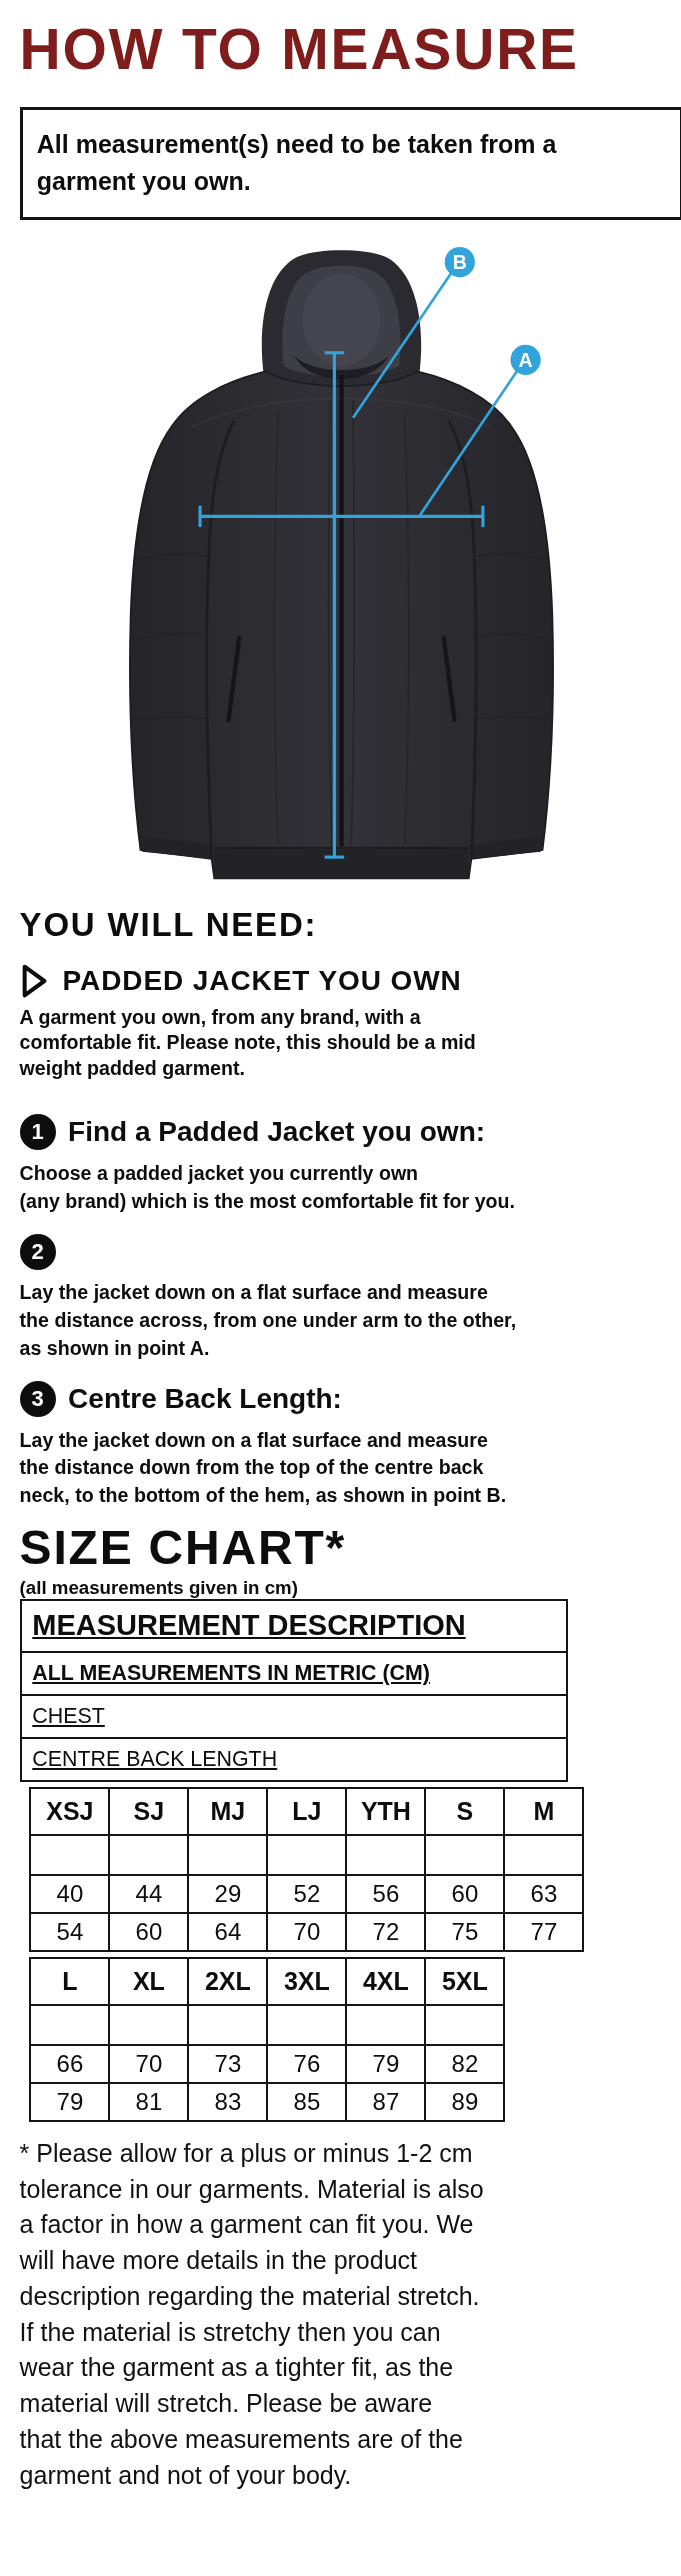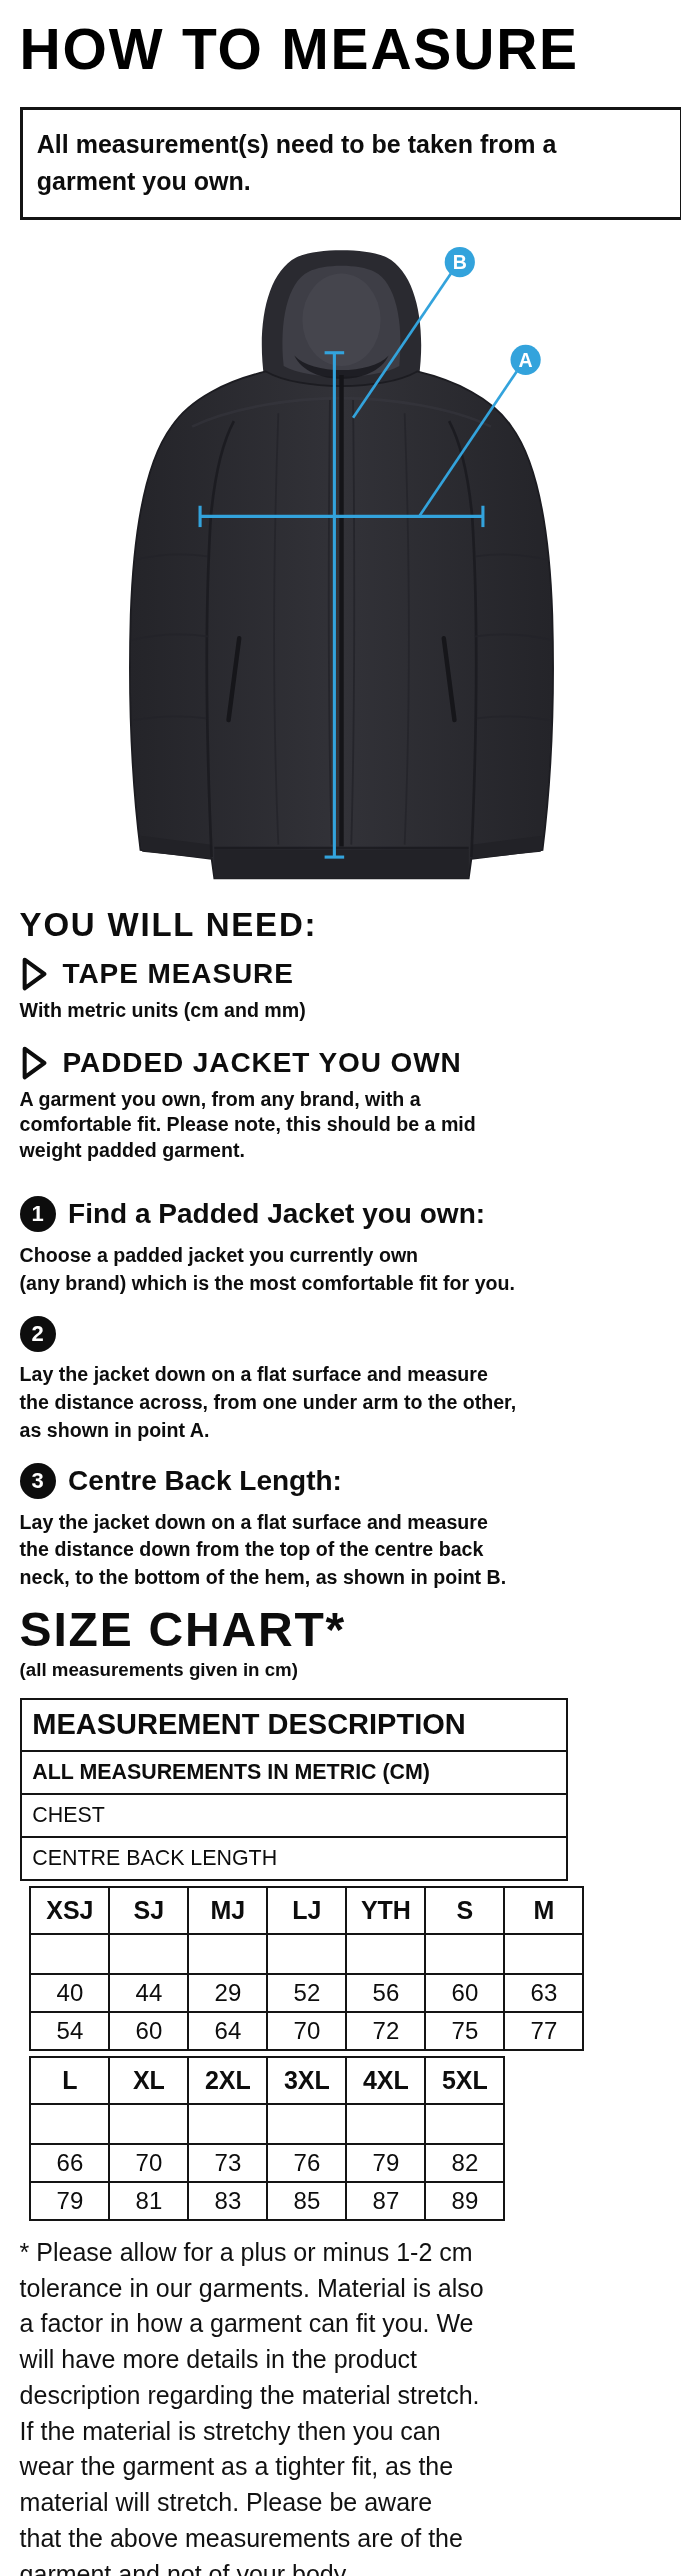--- a/index.html
+++ b/index.html
@@ -11,21 +11,21 @@
     overflow:hidden;
     font-family:"Liberation Sans", sans-serif;
     color:#0d0d0d;
     box-sizing:border-box;
     padding:0 19.6px;
   }
   .main-title{
     margin:21.4px 0 0 0;
     font-size:57px;line-height:1;
     font-weight:700;letter-spacing:1.8px;
-    color:#000000;
+    color:#7f1d1d;
   }
   .notice-box{
     margin-top:28.5px;
     border:3.6px solid #141414;
     padding:16px 14.2px;
     width:663px;
     box-sizing:border-box;
   }
   .notice-text{
     font-size:25px;font-weight:700;line-height:1.5;
@@ -57,21 +57,21 @@
   .step-desc{
     margin-top:9.8px;font-size:19.6px;font-weight:700;line-height:1.42;
     white-space:pre-line;
   }
   .sizechart-title{
     margin:14.2px 0 0 0;
     font-size:48px;font-weight:700;letter-spacing:1.8px;line-height:1;
   }
   .sizechart-sub{margin-top:4.5px;font-size:18.7px;font-weight:700;}
   table{border-collapse:collapse;}
-  .desc-table{margin-top:17px;width:548px;}
+  .desc-table{margin-top:0;width:548px;text-decoration:underline;}
   .desc-table td{
     border:2.7px solid #141414;
     font-size:23px;
     padding:0 10.7px;
     height:41px;
     vertical-align:middle;
   }
   .desc-table .dt-header{font-size:29px;font-weight:700;height:50px;}
   .desc-table .dt-bold{font-weight:700;font-size:21.4px;}
   .desc-table .dt-plain{font-weight:400;font-size:21.4px;}
@@ -171,29 +171,20 @@
       </g>
       <g>
         <circle cx="590" cy="155" r="17" fill="#33a3dc"></circle>
         <text x="590" y="163" text-anchor="middle" font-family="Liberation Sans, sans-serif" font-size="22" font-weight="700" fill="#ffffff">A</text>
       </g>
     </svg>
   </div>
 
   <h2 class="section-heading">YOU WILL NEED:</h2>
 
-  <div class="need-item">
-    <div class="need-item-row">
-      <svg class="tri-icon" viewBox="0 0 30 38">
-        <path d="M 4 3 L 26 19 L 4 35 Z" fill="none" stroke="#0d0d0d" stroke-width="4.5" stroke-linejoin="round"></path>
-      </svg>
-      <span class="need-item-title">TAPE MEASURE</span>
-    </div>
-    <div class="need-item-desc">With metric units (cm and mm)</div>
-  </div>
 
   <div class="need-item" style="margin-top:23px;">
     <div class="need-item-row">
       <svg class="tri-icon" viewBox="0 0 30 38">
         <path d="M 4 3 L 26 19 L 4 35 Z" fill="none" stroke="#0d0d0d" stroke-width="4.5" stroke-linejoin="round"></path>
       </svg>
       <span class="need-item-title">PADDED JACKET YOU OWN</span>
     </div>
     <div class="need-item-desc">A garment you own, from any brand, with a
 comfortable fit. Please note, this should be a mid

